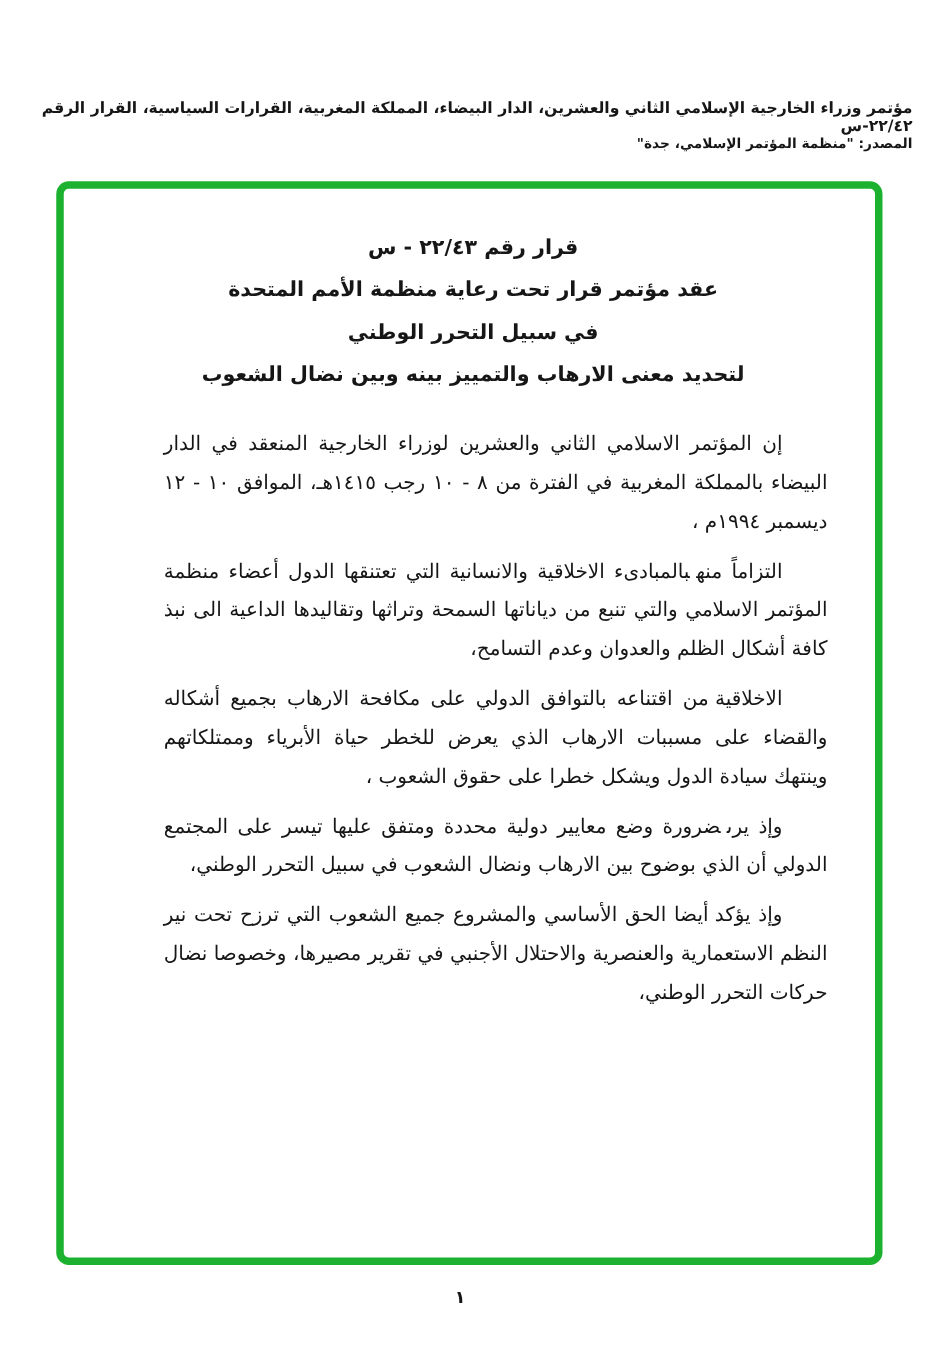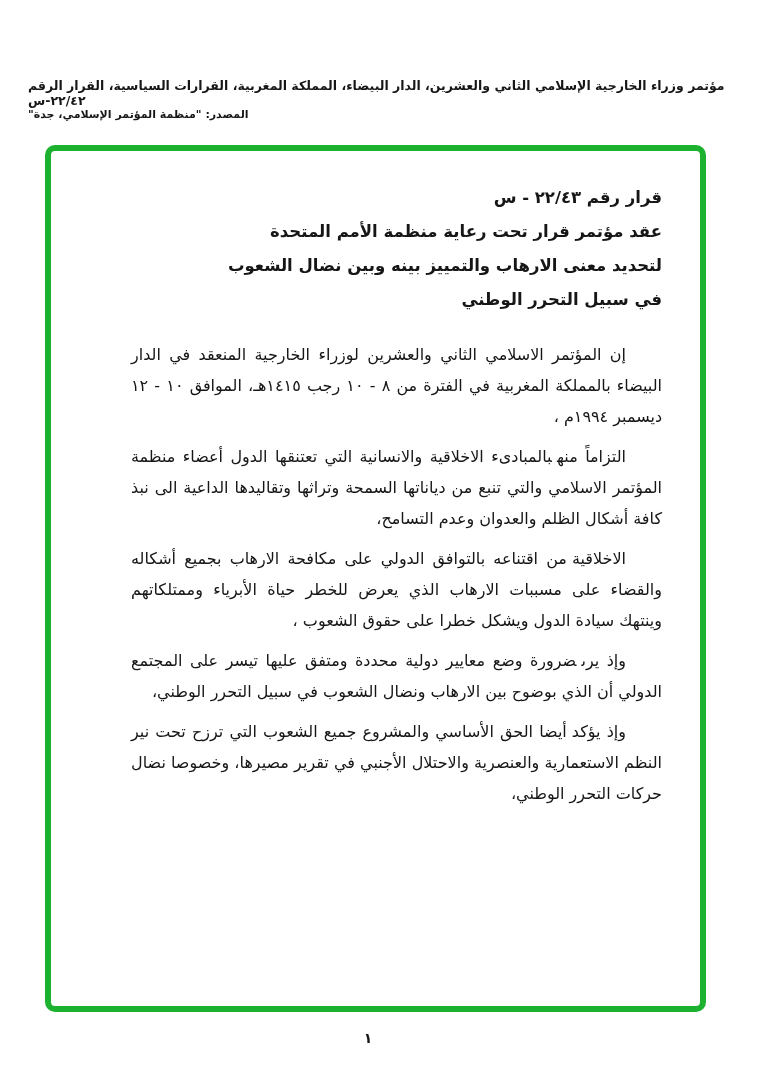--- a/index.html
+++ b/index.html
@@ -7,41 +7,41 @@
     width:758px;height:1078px;
     background:#ffffff;
     position:relative;
     font-family:"DejaVu Sans",sans-serif;
     color:#161616;
     overflow:hidden;
   }
   .hdr{
     position:absolute;
     left:28px;right:28px;
-    text-align:left;
+    text-align:right;
     direction:rtl;
     font-weight:700;
   }
   .hdr1{top:78px;font-size:12.5px;letter-spacing:0;}
   .hdr2{top:108px;font-size:11px;}
   .frame{
     position:absolute;
     left:45px;top:145px;
     width:661px;height:867px;
     box-sizing:border-box;
     border:6px solid #1cb22f;
     border-radius:10px;
     background:#ffffff;
   }
   .frame-inner{
     direction:rtl;
     padding:30px 38px 0 44px;
   }
   .titleblock{
-    text-align:right;
+    text-align:center;
     font-weight:700;
     font-size:16.5px;
     line-height:34px;
     margin-bottom:22px;
   }
   .titleblock div{white-space:nowrap;}
   .bodytext{
     text-align:justify;
     font-size:16px;
     line-height:31px;
@@ -68,22 +68,22 @@
 
 <div class="hdr hdr1">مؤتمر وزراء الخارجية الإسلامي الثاني والعشرين، الدار البيضاء، المملكة المغربية، القرارات السياسية، القرار الرقم ٢٢/٤٢-س</div>
 <div class="hdr hdr2">المصدر:  "منظمة المؤتمر الإسلامي، جدة"</div>
 
 <div class="frame">
   <div class="frame-inner">
 
     <div class="titleblock">
       <div>قرار رقم ٢٢/٤٣ - س</div>
       <div>عقد مؤتمر قرار تحت رعاية منظمة الأمم المتحدة</div>
+      <div>في سبيل التحرر الوطني</div>
       <div>لتحديد معنى الارهاب والتمييز بينه وبين نضال الشعوب</div>
-      <div>في سبيل التحرر الوطني</div>
     </div>
 
     <div class="bodytext">
       <p class="para"><span class="plead"></span><span>إن المؤتمر الاسلامي الثاني والعشرين لوزراء الخارجية المنعقد في الدار البيضاء بالمملكة المغربية في الفترة من ٨ - ١٠ رجب ١٤١٥هـ، الموافق ١٠ - ١٢ ديسمبر ١٩٩٤م ،</span></p>
       <p class="para"><span class="plead">التزاماً منه</span><span>بالمبادىء الاخلاقية والانسانية التي تعتنقها الدول أعضاء منظمة المؤتمر الاسلامي والتي تنبع من دياناتها السمحة وتراثها وتقاليدها الداعية الى نبذ كافة أشكال الظلم والعدوان وعدم التسامح،</span></p>
       <p class="para"><span class="plead">الاخلاقية</span><span>من اقتناعه بالتوافق الدولي على مكافحة الارهاب بجميع أشكاله والقضاء على مسببات الارهاب الذي يعرض للخطر حياة الأبرياء وممتلكاتهم وينتهك سيادة الدول ويشكل خطرا على حقوق الشعوب ،</span></p>
       <p class="para"><span class="plead">وإذ يرى</span><span>ضرورة وضع معايير دولية محددة ومتفق عليها تيسر على المجتمع الدولي أن الذي بوضوح بين الارهاب ونضال الشعوب في سبيل التحرر الوطني،</span></p>
       <p class="para"><span class="plead">وإذ يؤكد</span><span>أيضا الحق الأساسي والمشروع جميع الشعوب التي ترزح تحت نير النظم الاستعمارية والعنصرية والاحتلال الأجنبي في تقرير مصيرها، وخصوصا نضال حركات التحرر الوطني،</span></p>
     </div>
 

